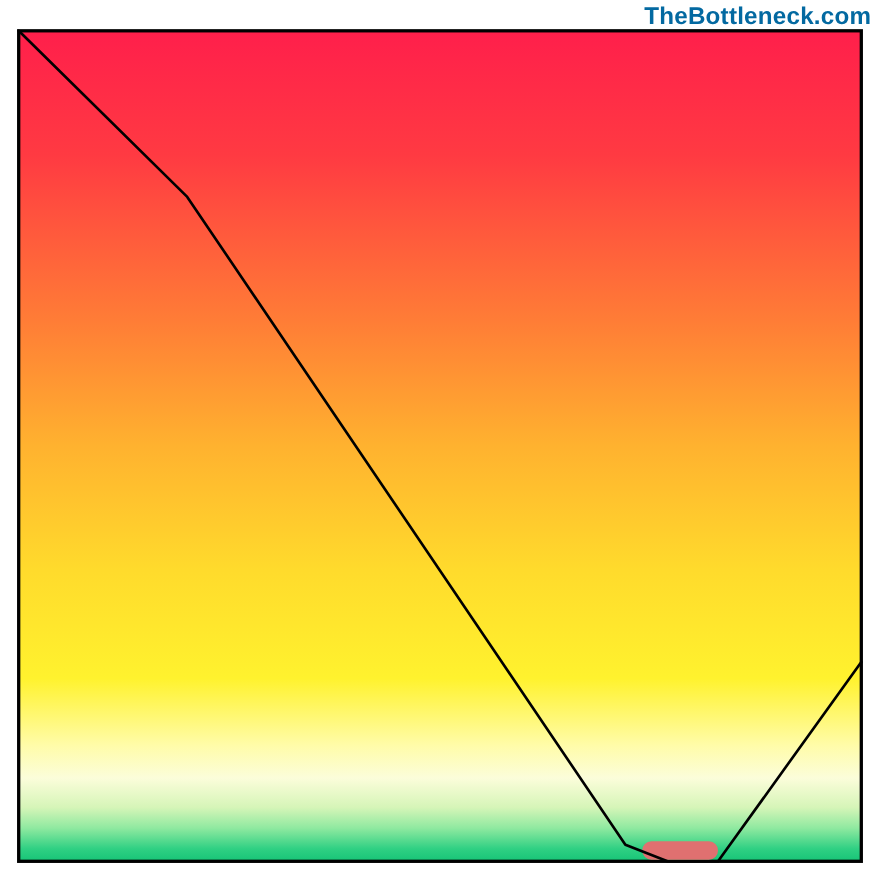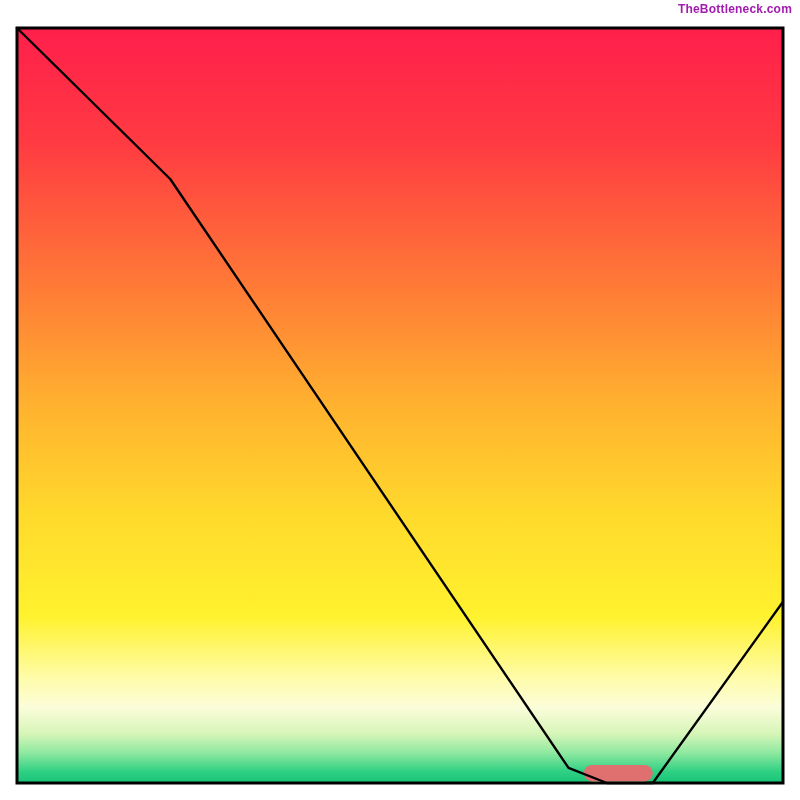--- a/index.html
+++ b/index.html
@@ -13,23 +13,23 @@
   }
   .container {
     position: relative;
     width: 800px;
     height: 800px;
   }
   .attribution {
     position: absolute;
     top: 2px;
     right: 8px;
-    font-size: 12px;
+    font-size: 22px;
     font-weight: 600;
-    color: #a21caf;
+    color: #0369a1;
     letter-spacing: 0.2px;
   }
   svg.plot {
     position: absolute;
     left: 0;
     top: 0;
     width: 800px;
     height: 800px;
   }
 </style>

